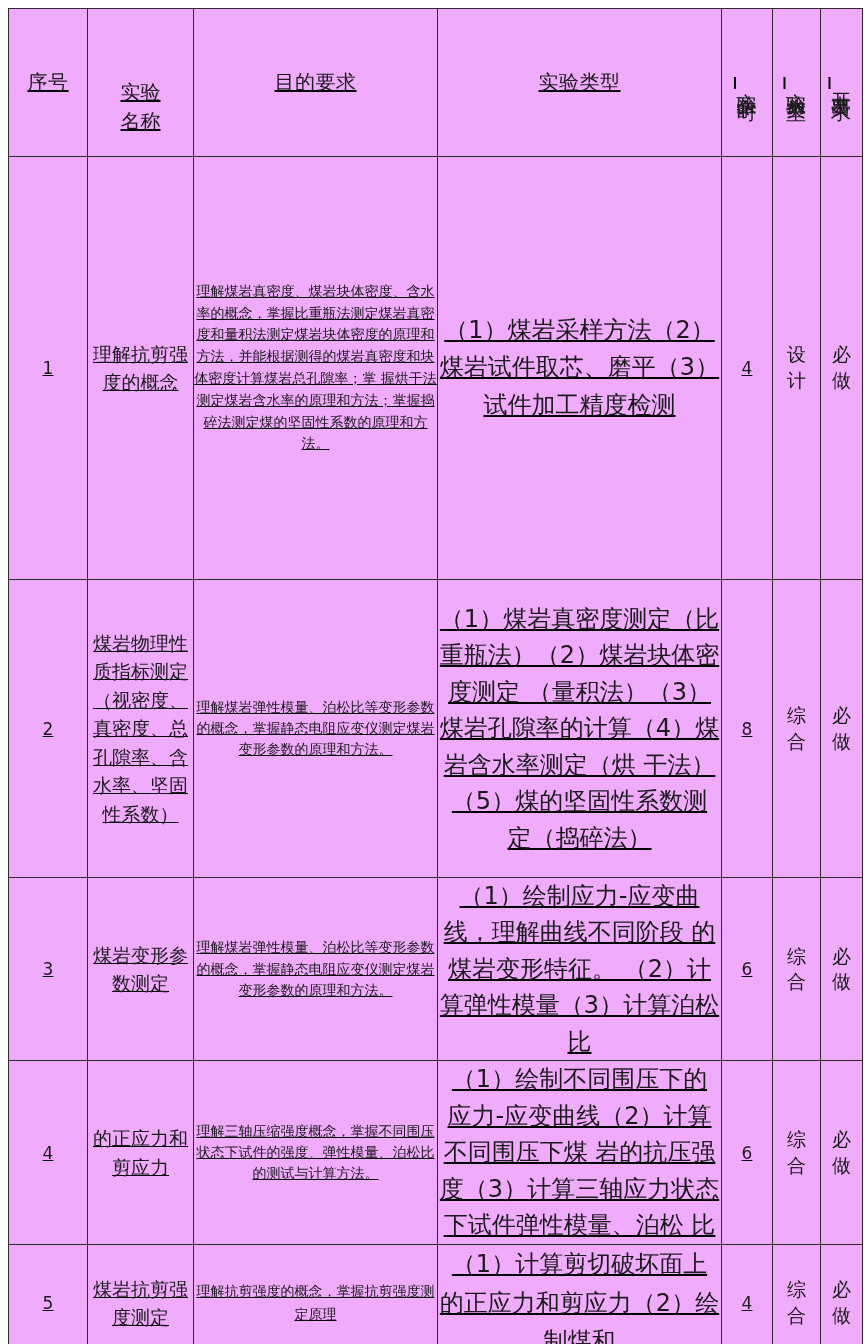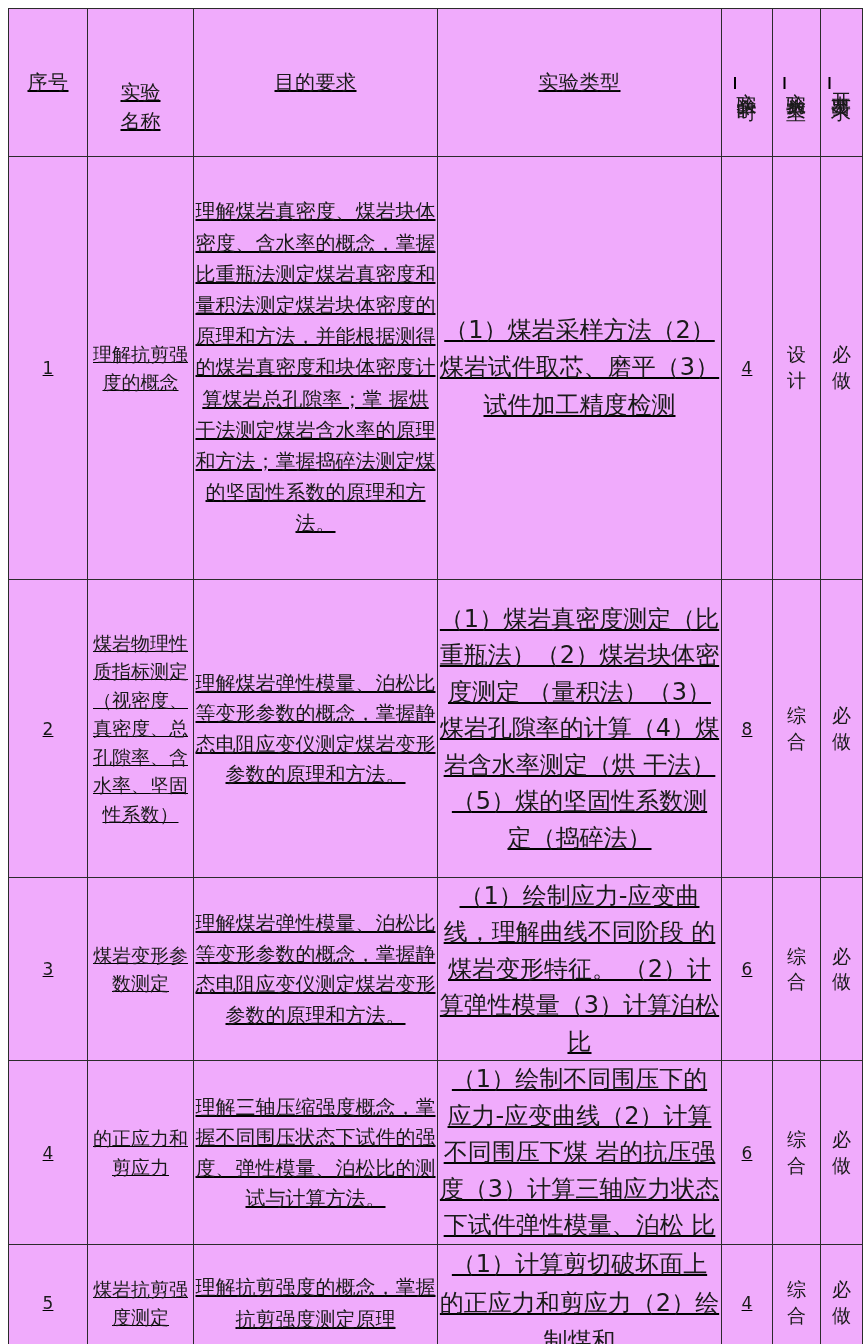--- a/index.html
+++ b/index.html
@@ -82,21 +82,21 @@
   .cell-no {
     font-size: 17px;
   }
   .cell-name {
     font-size: 19px;
     line-height: 1.5;
     padding: 2px 5px;
     word-break: break-all;
   }
   .cell-aim {
-    font-size: 20px;
+    font-size: 14px;
     line-height: 1.52;
     padding: 4px 8px;
     text-align: center;
     word-break: break-all;
   }
   .cell-content {
     font-size: 24px;
     line-height: 1.52;
     padding: 4px 7px;
     text-align: center;

